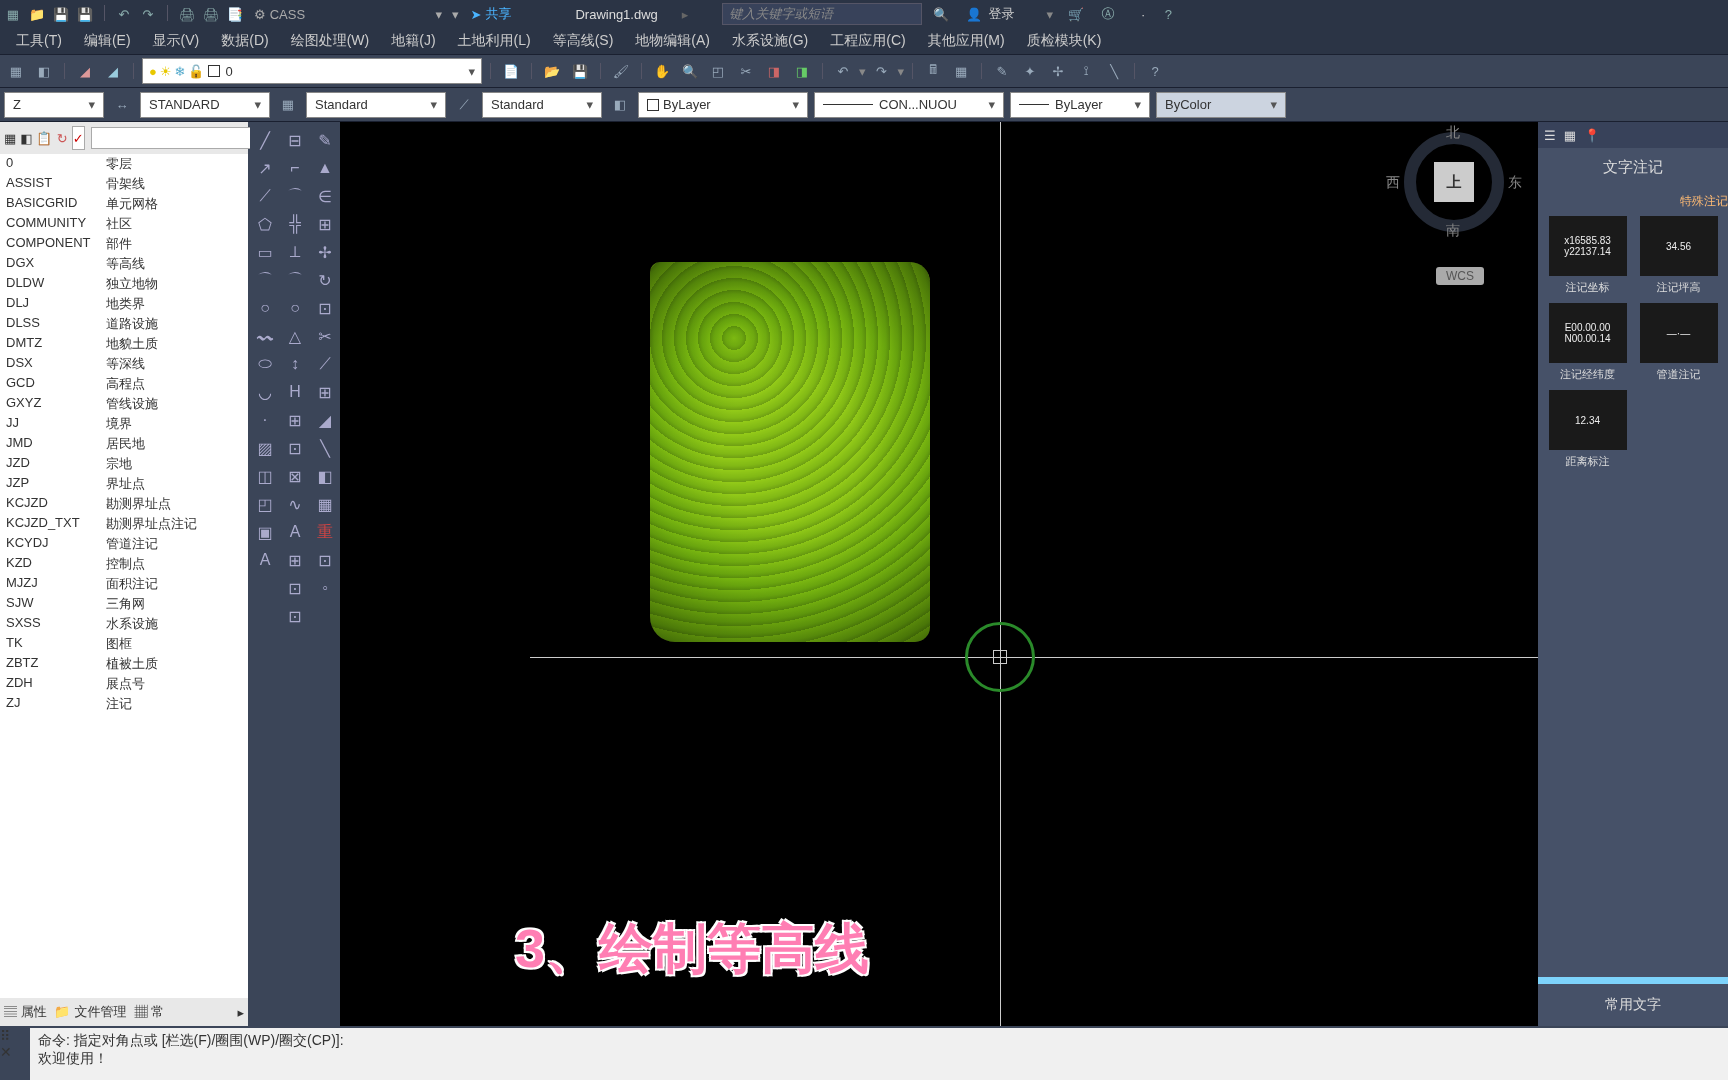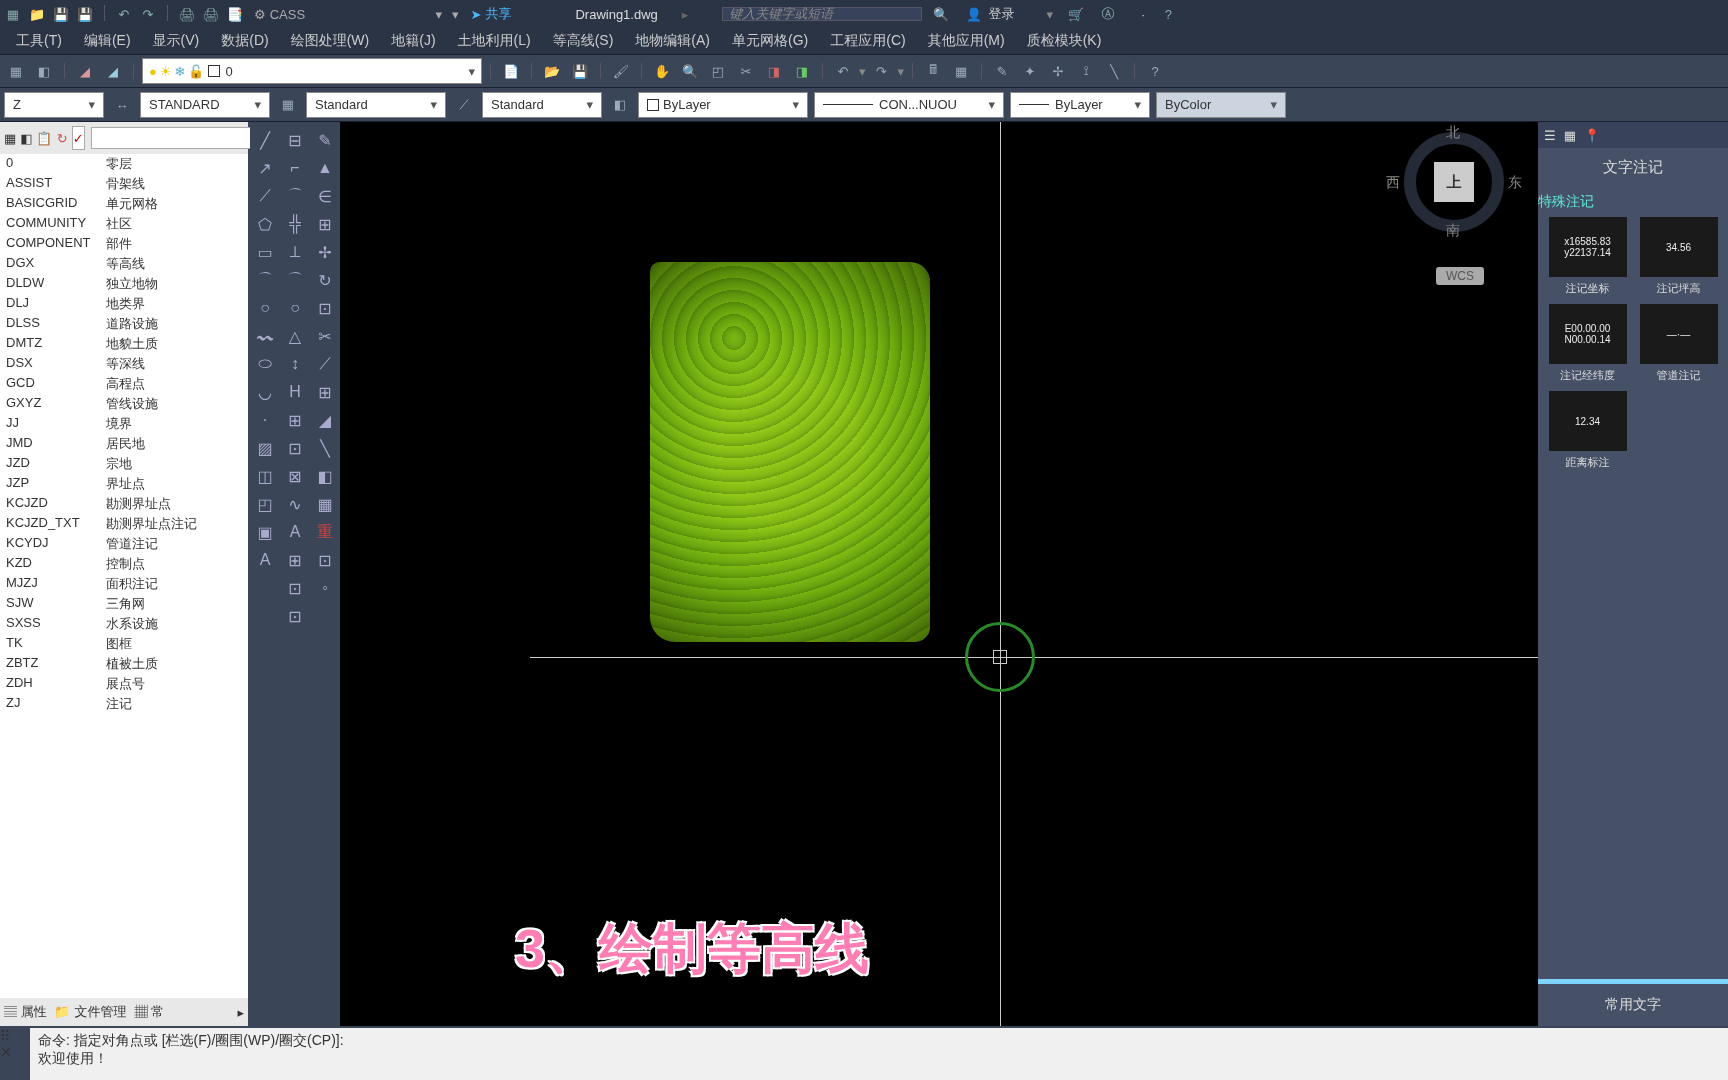--- a/index.html
+++ b/index.html
@@ -4,21 +4,21 @@
 <style>
 *{margin:0;padding:0;box-sizing:border-box;font-family:"Microsoft YaHei",Arial,sans-serif;user-select:none}
 body{background:#2b3445;color:#ccc;width:1728px;height:1080px;overflow:hidden;font-size:13px}
 .topbar{height:28px;background:#2b3445;display:flex;align-items:center;padding:0 4px;gap:4px}
 .topbar .icons{display:flex;gap:6px}
 .topbar .icon{width:18px;height:18px;display:flex;align-items:center;justify-content:center;color:#8aa}
 .sep{width:1px;height:16px;background:#556;margin:0 4px}
 .ws-select{background:#2b3445;color:#aaa;border:none;padding:2px 6px;min-width:200px;display:flex;align-items:center;gap:4px}
 .share{color:#4ab4ff;display:flex;align-items:center;gap:4px;margin-left:8px}
 .filename{margin-left:60px;color:#ddd}
-.searchbox{margin-left:30px;background:#38425a;border:1px solid #556;height:14px;width:200px;padding:0 6px;color:#888;font-style:italic;display:flex;align-items:center}
+.searchbox{margin-left:30px;background:#38425a;border:1px solid #556;height:22px;width:200px;padding:0 6px;color:#888;font-style:italic;display:flex;align-items:center}
 .login{margin-left:12px;display:flex;align-items:center;gap:6px}
 .menubar{height:26px;background:#2b3445;display:flex;align-items:center;gap:22px;padding:0 16px;color:#ccc;font-size:14px}
 .menubar span{cursor:pointer}
 .toolbar1{height:34px;background:#3b4558;display:flex;align-items:center;padding:0 4px;gap:4px;border-top:1px solid #1a2030;border-bottom:1px solid #1a2030}
 .tb-btn{width:24px;height:24px;display:flex;align-items:center;justify-content:center;color:#9ab}
 .layer-select{height:26px;background:#fff;color:#333;display:flex;align-items:center;padding:0 6px;width:340px;border:1px solid #888}
 .toolbar2{height:34px;background:#3b4558;display:flex;align-items:center;padding:0 4px;gap:6px;border-bottom:1px solid #1a2030}
 .style-select{height:26px;background:#fff;color:#333;display:flex;align-items:center;padding:0 8px;border:1px solid #888;justify-content:space-between}
 .main{display:flex;height:calc(1080px - 28px - 26px - 34px - 34px - 26px - 28px)}
 .left-panel{width:250px;background:#f8f8f8;color:#333;display:flex;flex-direction:column;border-right:2px solid #3b4558}
@@ -40,26 +40,26 @@
 .circle{position:absolute;left:625px;top:500px;width:70px;height:70px;border:3px solid #2a8a2a;border-radius:50%}
 .viewcube{position:absolute;right:34px;top:10px;width:100px;height:100px}
 .viewcube .ring{position:absolute;inset:0;border:12px solid rgba(60,70,90,0.6);border-radius:50%}
 .viewcube .cube{position:absolute;left:30px;top:30px;width:40px;height:40px;background:#ccc;color:#333;display:flex;align-items:center;justify-content:center;font-size:15px;font-weight:bold}
 .viewcube .dir{position:absolute;color:#888;font-size:14px}
 .wcs{position:absolute;right:54px;top:145px;background:#aaa;color:#555;padding:2px 10px;border-radius:3px;font-size:12px}
 .overlay-text{position:absolute;left:175px;bottom:40px;font-size:54px;font-weight:bold;color:#ff7eb3;text-shadow:-2px -2px 0 #fff,2px -2px 0 #fff,-2px 2px 0 #fff,2px 2px 0 #fff}
 .right-panel{width:190px;background:#465168;color:#ddd;display:flex;flex-direction:column}
 .rp-tabs{height:26px;background:#38425a;display:flex;align-items:center;padding:0 6px;gap:8px}
 .rp-title{text-align:center;padding:10px 16px;font-size:15px}
-.rp-sub{text-align:left;padding:6px 0;font-size:14px;color:#5eead4}
+.rp-sub{text-align:right;padding:6px 0;font-size:12px;color:#fdba74}
 .rp-grid{display:grid;grid-template-columns:1fr 1fr;gap:8px;padding:0 8px}
 .rp-item{display:flex;flex-direction:column;align-items:center;gap:4px}
 .rp-thumb{width:78px;height:60px;background:#1a1a1a;display:flex;flex-direction:column;align-items:center;justify-content:center;font-size:10px;color:#eee;text-align:center}
 .rp-label{font-size:11px}
-.rp-common{text-align:center;padding:12px 0;font-size:14px;margin-top:auto;border-top:5px solid #7dd3fc}
+.rp-common{text-align:center;padding:12px 0;font-size:14px;margin-top:auto;border-top:7px solid #7dd3fc}
 .cmdline{height:54px;background:#f0f0f0;color:#333;display:flex;align-items:flex-start;border-top:2px solid #3b4558;font-family:SimSun,serif;font-size:14px}
 .cmd-handle{width:30px;background:#3b4558;height:100%}
 .cmd-text{padding:4px 8px;flex:1}
 .chev{margin-left:auto;color:#555}
 .layer-icons{display:flex;gap:3px;align-items:center;margin-right:6px}
 .layer-icons span{font-size:13px}
 </style>
 </head>
 <body>
 
@@ -105,21 +105,21 @@
 <div class="menubar">
   <span>工具(T)</span>
   <span>编辑(E)</span>
   <span>显示(V)</span>
   <span>数据(D)</span>
   <span>绘图处理(W)</span>
   <span>地籍(J)</span>
   <span>土地利用(L)</span>
   <span>等高线(S)</span>
   <span>地物编辑(A)</span>
-  <span>单元网格(G)</span>
+  <span>水系设施(G)</span>
   <span>工程应用(C)</span>
   <span>其他应用(M)</span>
   <span>质检模块(K)</span>
 </div>
 
 <div class="toolbar1">
   <span class="tb-btn">▦</span>
   <span class="tb-btn">◧</span>
   <span class="sep"></span>
   <span class="tb-btn" style="color:#d99">◢</span>

